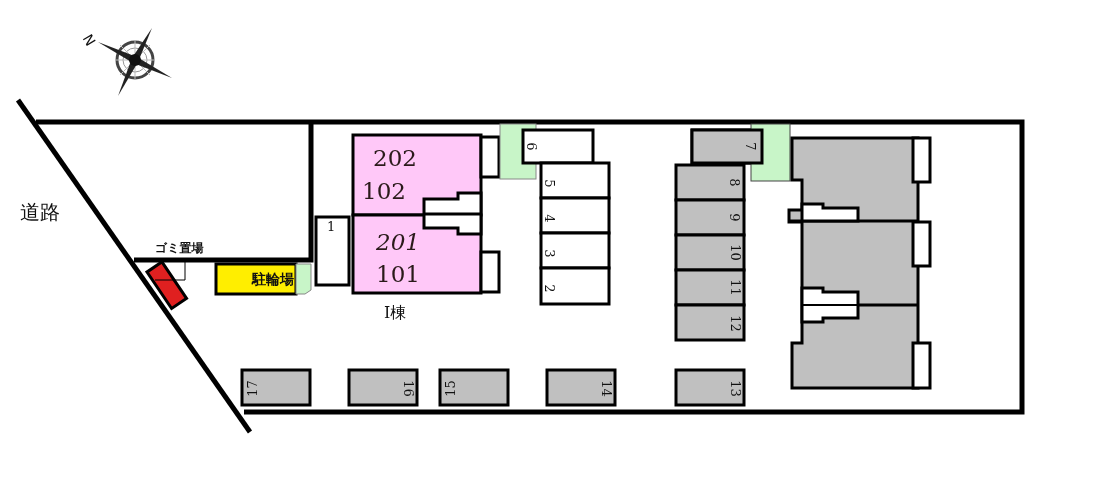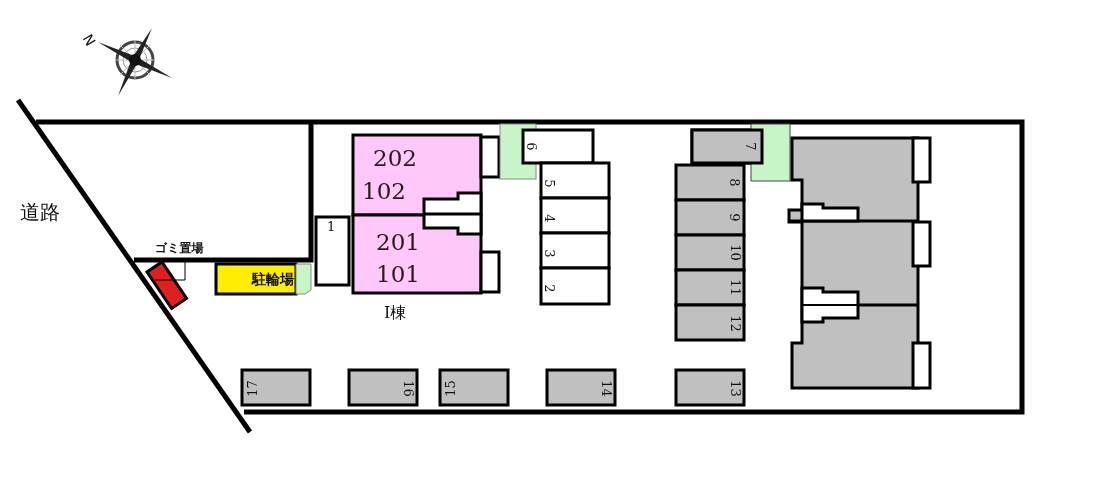--- a/index.html
+++ b/index.html
@@ -93,21 +93,21 @@
   <rect x="676" y="370" width="68" height="35" fill="#c0c0c0" stroke="#000" stroke-width="3"></rect>
 </svg>
 
 <div class="lbl sans" style="left:84px;top:33px;font-size:14px;transform:rotate(60deg);">N</div>
 <div class="lbl sans" style="left:20px;top:202px;font-size:20px;">道路</div>
 <div class="lbl sans" style="left:142px;top:242px;font-size:12px;font-weight:bold;margin-left:13px;">ゴミ置場</div>
 <div class="lbl sans" style="left:232px;top:272px;font-size:14px;font-weight:bold;padding-left:20px;">駐輪場</div>
 
 <div class="lbl room" style="left:373px;top:147px;">202</div>
 <div class="lbl room" style="left:362px;top:180px;">102</div>
-<div class="lbl room" style="left:376px;top:231px;">201</div>
+<div class="lbl room" style="left:376px;top:231px;font-style:italic;">201</div>
 <div class="lbl room" style="left:376px;top:263px;">101</div>
 <div class="lbl" style="left:384px;top:305px;font-size:16px;">I棟</div>
 
 <div class="lbl pnum" style="left:327px;top:220px;">1</div>
 <div class="lbl pnum rot90" style="left:545px;top:282px;">2</div>
 <div class="lbl pnum rot90" style="left:545px;top:247px;">3</div>
 <div class="lbl pnum rot90" style="left:545px;top:212px;">4</div>
 <div class="lbl pnum rot90" style="left:545px;top:177px;">5</div>
 <div class="lbl pnum rot90" style="left:527px;top:140px;">6</div>
 

